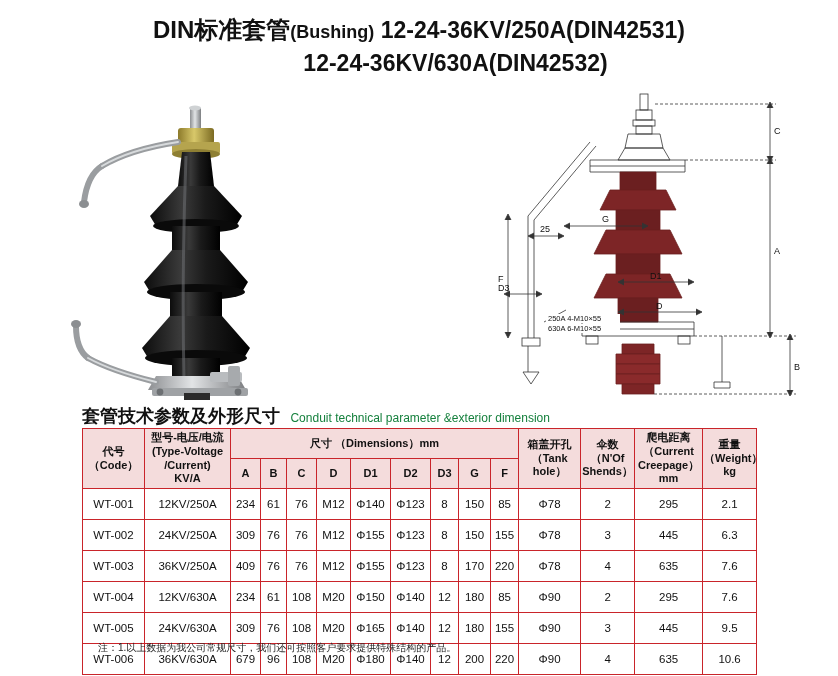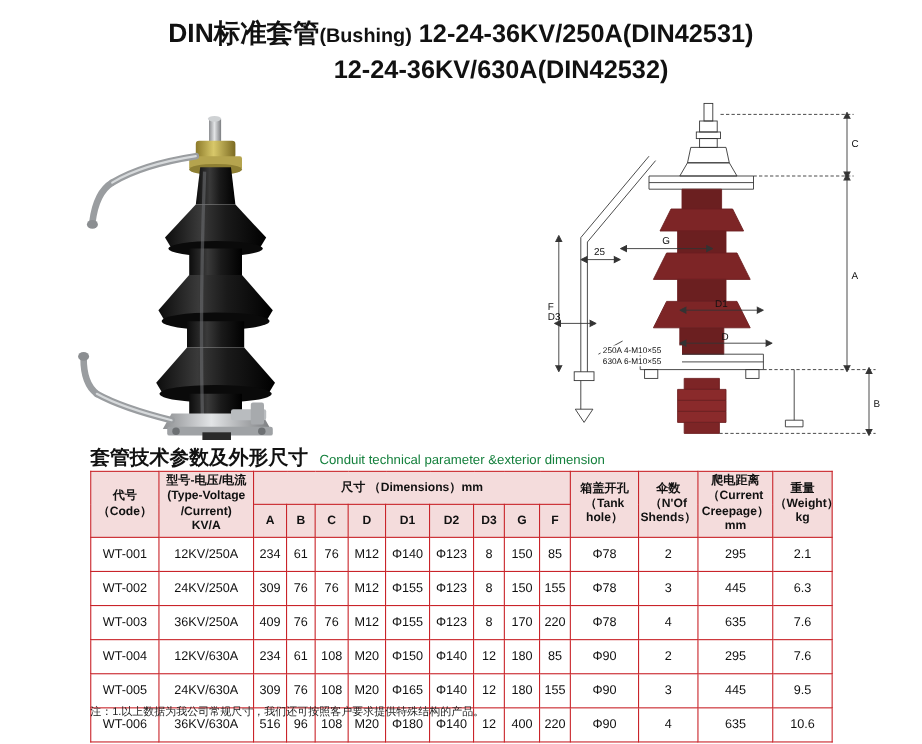--- a/index.html
+++ b/index.html
@@ -73,21 +73,21 @@
     background:#ffffff;
     font-size:11.5px;
   }
   .dim-head{font-size:11px;}
   .sub-head{font-size:11px;font-weight:bold;}
 
   
   .notes{
     position:absolute;left:82px;top:640px;font-size:10px;color:#222;line-height:1.5;
   }
-  .notes div{white-space:nowrap;}
+  .notes div{white-space:nowrap;margin-left:16px;}
 </style>
 </head>
 <body>
 
 <div class="page">
 
   <div class="title-block">
     <div class="title-line1">
       <span class="cn">DIN标准套管</span><span class="bushing">(Bushing)</span>&nbsp;<span class="code">12-24-36KV/250A(DIN42531)</span>
     </div>
@@ -426,28 +426,28 @@
         <td>180</td>
         <td>155</td>
         <td>Φ90</td>
         <td>3</td>
         <td>445</td>
         <td>9.5</td>
       </tr>
       <tr>
         <td>WT-006</td>
         <td>36KV/630A</td>
-        <td>516</td>
+        <td>679</td>
         <td>96</td>
         <td>108</td>
         <td>M20</td>
         <td>Φ180</td>
         <td>Φ140</td>
         <td>12</td>
-        <td>400</td>
+        <td>200</td>
         <td>220</td>
         <td>Φ90</td>
         <td>4</td>
         <td>635</td>
         <td>10.6</td>
       </tr>
     </tbody>
   </table>
 
   <div class="notes">

